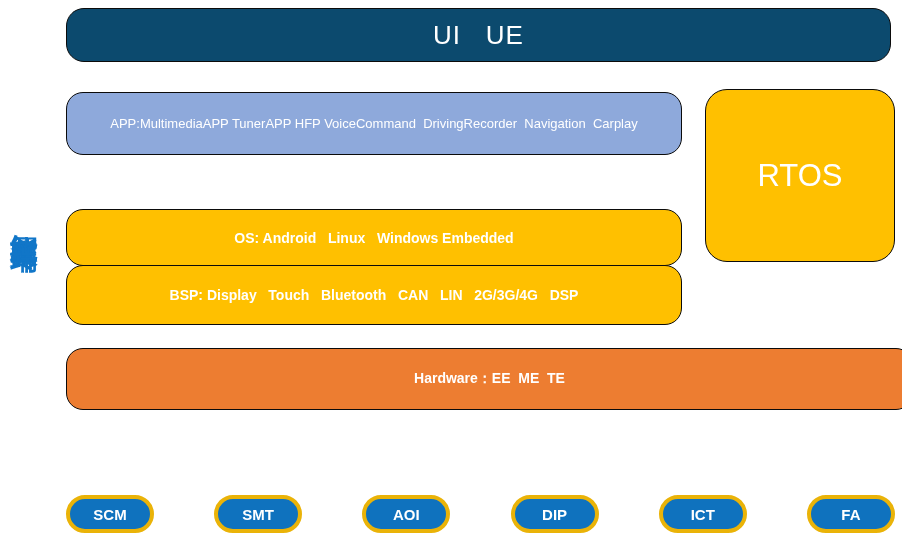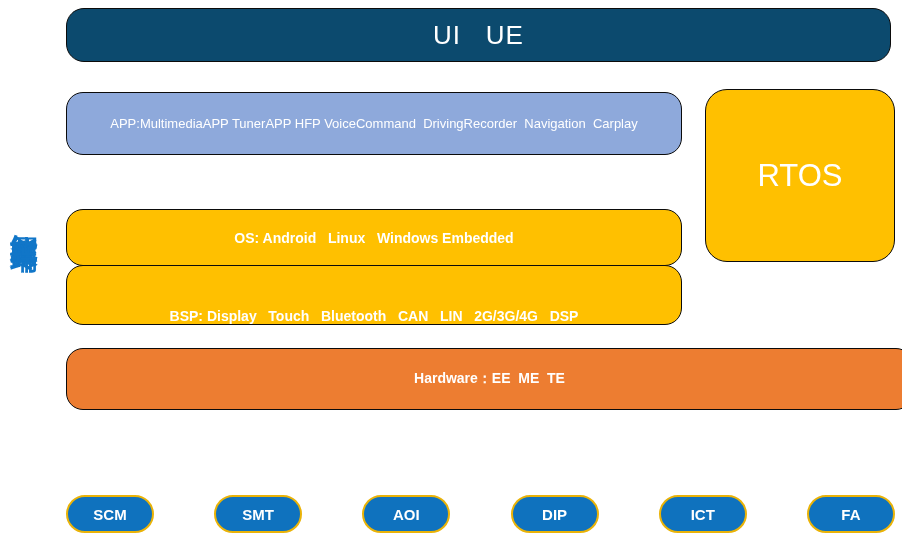--- a/index.html
+++ b/index.html
@@ -62,21 +62,20 @@
     font-weight: 600;
     margin-top: 28px;
   }
 
   .box-bsp {
     left: 66px; top: 265px; width: 616px; height: 60px;
     background: #FFC000;
     border-radius: 17px;
     font-size: 14px;
     font-weight: 600;
-    align-items: flex-end;
   }
 
   .box-rtos {
     left: 705px; top: 89px; width: 190px; height: 173px;
     background: #FFC000;
     border-radius: 22px;
     font-size: 31px;
     font-weight: 400;
   }
 
@@ -101,21 +100,21 @@
     left: 66px; top: 495px; width: 829px; height: 38px;
     display: flex;
     justify-content: space-between;
     align-items: center;
   }
 
   .pill {
     width: 88px;
     height: 38px;
     background: #0F72BE;
-    border: 2px solid #eab308;
+    border: 4px solid #eab308;
     border-radius: 19px;
     display: flex;
     align-items: center;
     justify-content: center;
     color: #ffffff;
     font-size: 15px;
     font-weight: bold;
   }
 </style>
 </head>

